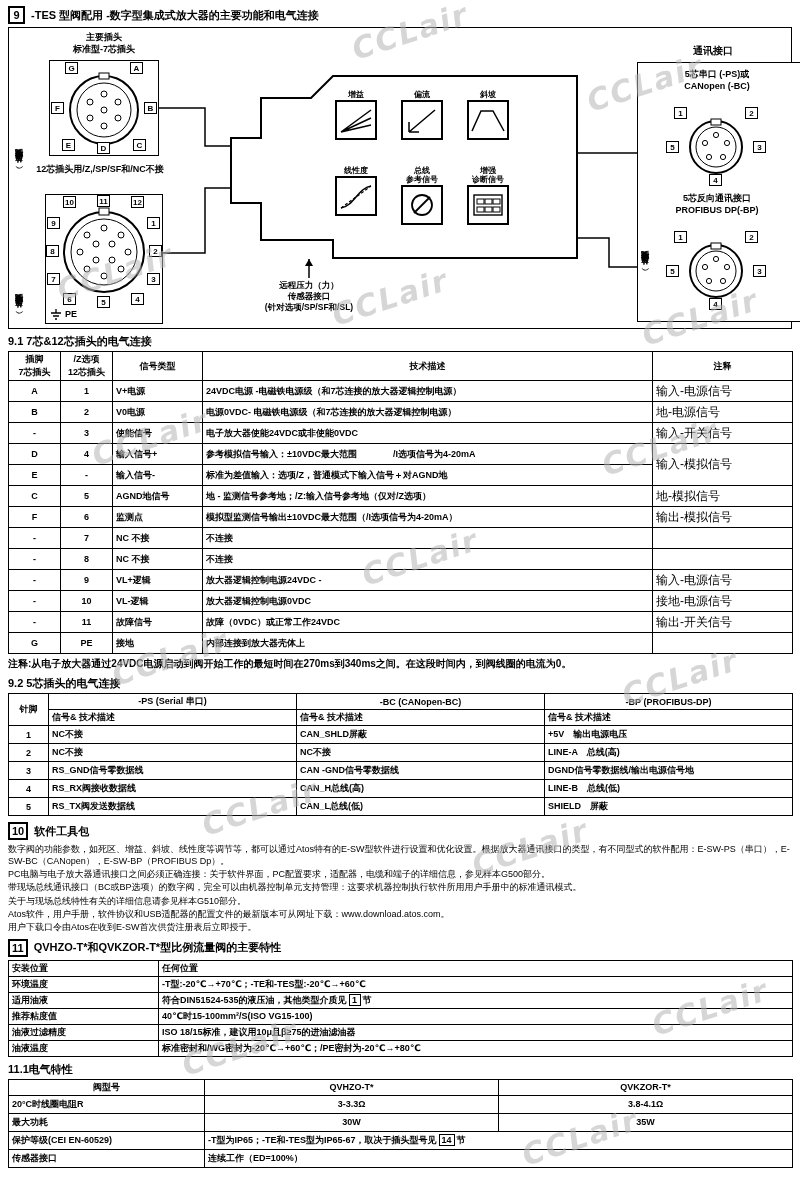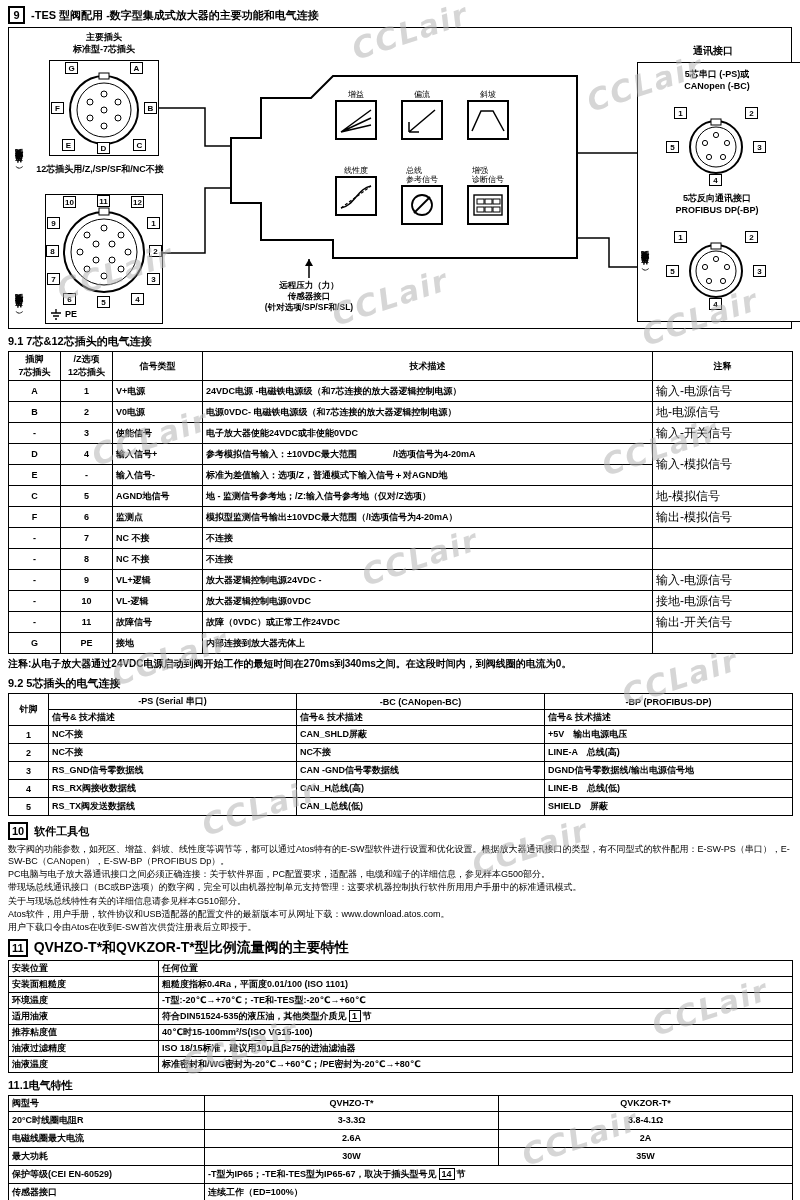--- a/index.html
+++ b/index.html
@@ -13,21 +13,21 @@
 .sub-title{font-weight:bold;font-size:11px;margin:5px 0 2px}
 .pre{white-space:pre-line}
 
 .diagram{position:relative;border:1px solid #000;height:302px;margin-bottom:4px;background:#fff}
 .vtext{position:absolute;writing-mode:vertical-rl;transform:rotate(180deg);font-size:8px;font-weight:bold;letter-spacing:1px}
 .conn-label{position:absolute;font-weight:bold;font-size:9px;text-align:center;white-space:pre-line;line-height:1.3}
 .connwrap{position:absolute}
 .connwrap.boxed{border:1px solid #000;background:#fff}
 .pinbox{position:absolute;width:13px;height:12px;border:1px solid #000;font-size:8px;font-weight:bold;text-align:center;line-height:11px;background:#fff}
 .ampicon{position:absolute;width:58px;display:flex;flex-direction:column;align-items:center}
-.ampicon .lbl{font-size:8px;font-weight:normal;line-height:1.15;white-space:pre-line;text-align:left;margin-bottom:1px}
+.ampicon .lbl{font-size:8px;font-weight:bold;line-height:1.15;white-space:pre-line;text-align:center;margin-bottom:1px}
 .ampicon .bx{width:42px;height:40px;border:2px solid #000;display:flex;align-items:center;justify-content:center;background:#fff}
 .pe-row{position:absolute;display:flex;align-items:center;gap:3px;font-size:9px;font-weight:bold}
 
 table{border-collapse:collapse;width:100%;table-layout:fixed}
 td,th{border:1px solid #000;font-size:9px;padding:1px 3px;vertical-align:middle;word-break:break-all}
 th{font-weight:bold;text-align:center}
 .t91 td{height:21px}
 .t91 .cA,.t91 .cB{text-align:center;font-weight:bold}
 .t91 .cT{font-weight:bold}
 .t91 .cD{font-weight:bold}
@@ -434,37 +434,33 @@
     <div>数字阀的功能参数，如死区、增益、斜坡、线性度等调节等，都可以通过Atos特有的E-SW型软件进行设置和优化设置。根据放大器通讯接口的类型，有不同型式的软件配用：E-SW-PS（串口），E-SW-BC（CANopen），E-SW-BP（PROFIBUS Dp）。</div>
     <div>PC电脑与电子放大器通讯接口之间必须正确连接：关于软件界面，PC配置要求，适配器，电缆和端子的详细信息，参见样本G500部分。</div>
     <div>带现场总线通讯接口（BC或BP选项）的数字阀，完全可以由机器控制单元支持管理：这要求机器控制执行软件所用用户手册中的标准通讯模式。</div>
     <div>关于与现场总线特性有关的详细信息请参见样本G510部分。</div>
     <div>Atos软件，用户手册，软件协议和USB适配器的配置文件的最新版本可从网址下载：www.download.atos.com。</div>
     <div>用户下载口令由Atos在收到E-SW首次供货注册表后立即授于。</div>
   </div>
 
   <div class="sec-head" style="margin-top:6px">
     <span class="sec-num">11</span>
-    <span class="sec-title" style="font-size:14px">QVHZO-T*和QVKZOR-T*型比例流量阀的主要特性</span>
+    <span class="sec-title" style="font-size:11px">QVHZO-T*和QVKZOR-T*型比例流量阀的主要特性</span>
   </div>
   <table class="t11">
     <colgroup>
         <col style="width:150px">
         <col style="width:634px">
       </colgroup>
     <tbody>
         <tr>
           <td class="k">安装位置</td>
           <td class="v">任何位置</td>
         </tr>
     <tr>
-          <td class="k">安装面粗糙度</td>
-          <td class="v">粗糙度指标0.4Ra，平面度0.01/100 (ISO 1101)</td>
-        </tr>
-    <tr>
           <td class="k">环境温度</td>
           <td class="v">-T型:-20℃→+70℃；-TE和-TES型:-20℃→+60℃</td>
         </tr>
     <tr>
           <td class="k">适用油液</td>
           <td class="v"><span>符合DIN51524-535的液压油，其他类型介质见</span><span class="inbox">1</span><span>节</span></td>
         </tr>
     <tr>
           <td class="k">推荐粘度值</td>
           <td class="v">40℃时15-100mm²/S(ISO VG15-100)</td>
@@ -482,35 +478,30 @@
 
   <div class="sub-title">11.1电气特性</div>
   <table class="t111">
     <colgroup>
         <col style="width:196px">
         <col style="width:294px">
         <col style="width:294px">
       </colgroup>
     <tbody>
         <tr>
-      <th style="text-align:left">阀型号</th>
+      <th style="text-align:center">阀型号</th>
       <th>QVHZO-T*</th>
       <th>QVKZOR-T*</th>
     </tr>
     <tr>
           <td class="k">20°C时线圈电阻R</td>
           <td class="v">3-3.3Ω</td>
           <td class="v">3.8-4.1Ω</td>
         </tr>
     <tr>
-          <td class="k">电磁线圈最大电流</td>
-          <td class="v">2.6A</td>
-          <td class="v">2A</td>
-        </tr>
-    <tr>
           <td class="k">最大功耗</td>
           <td class="v">30W</td>
           <td class="v">35W</td>
         </tr>
     <tr>
           <td class="k">保护等级(CEI EN-60529)</td>
           <td class="vl" colspan="2"><span>-T型为IP65；-TE和-TES型为IP65-67，取决于插头型号见</span><span class="inbox">14</span><span>节</span></td>
         </tr>
     <tr>
           <td class="k">传感器接口</td>

